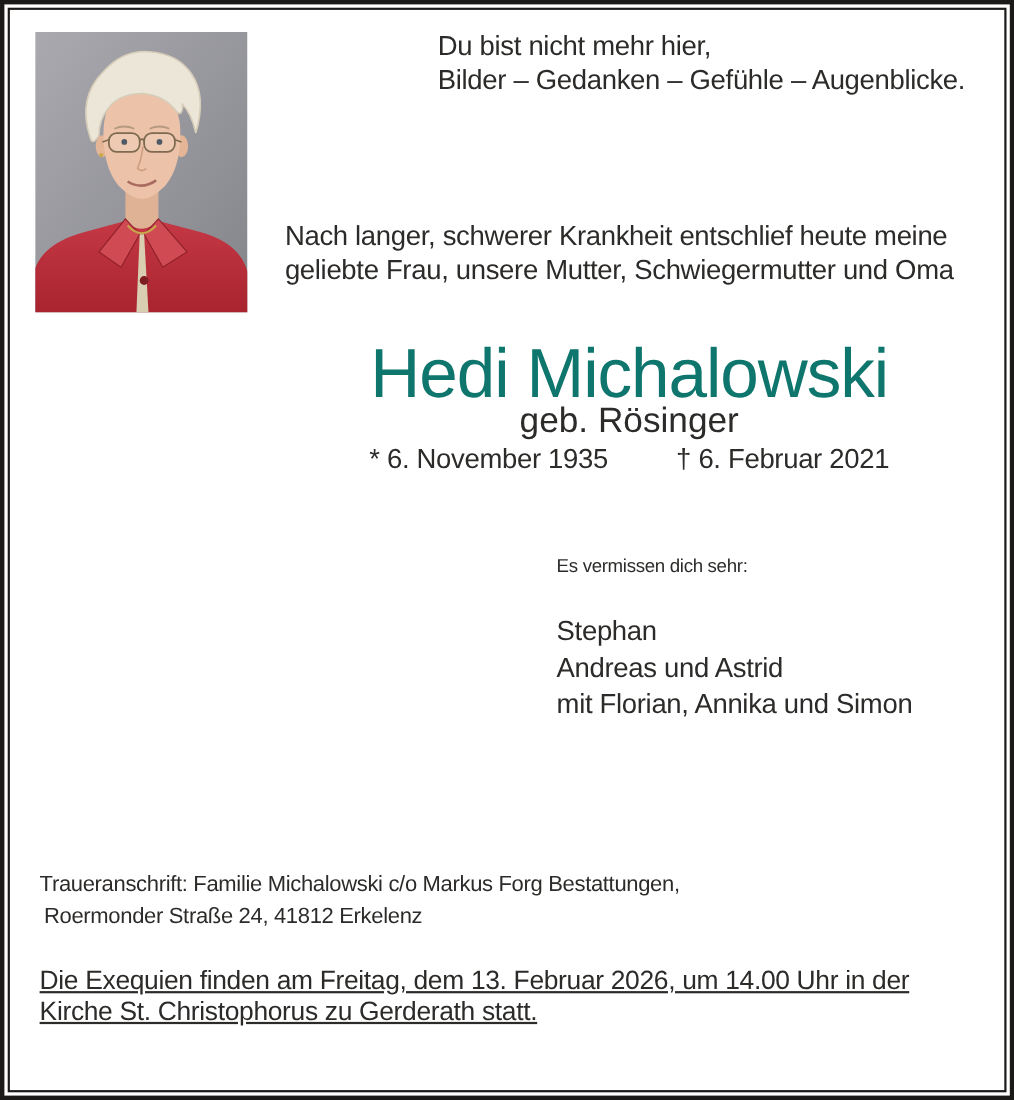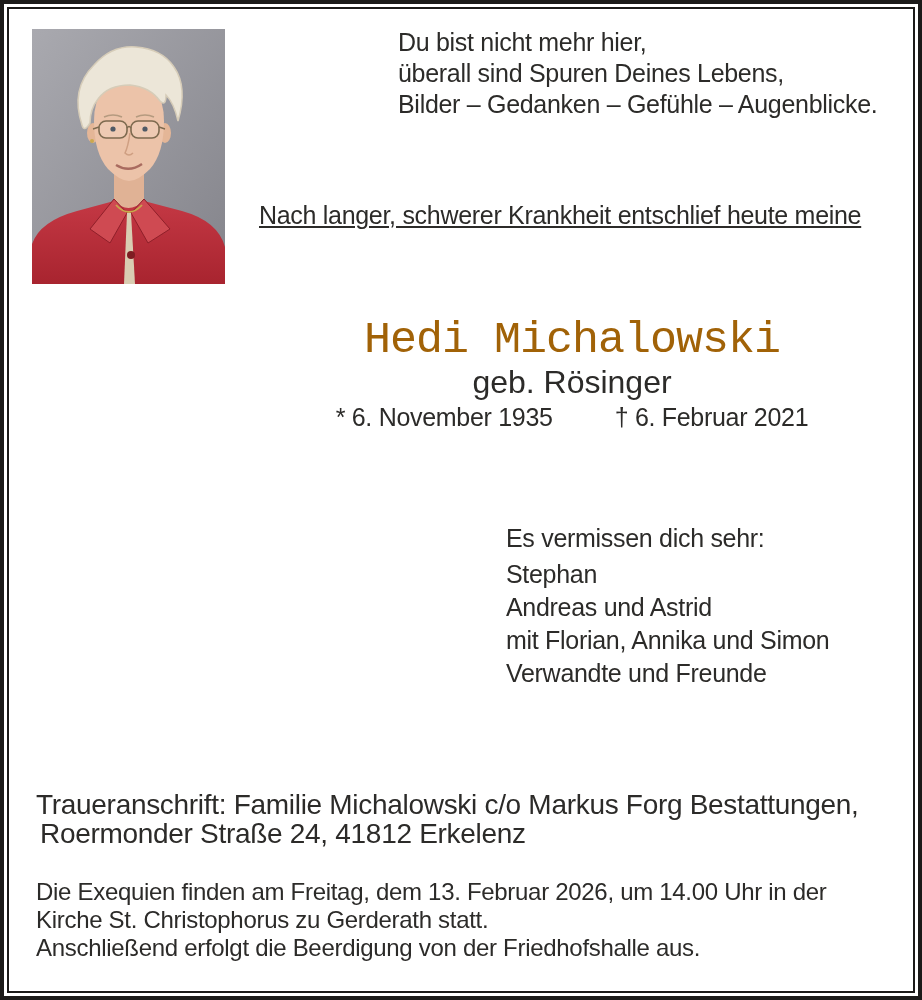--- a/index.html
+++ b/index.html
@@ -4,30 +4,30 @@
 <style>
   html,body{margin:0;padding:0;}
   body{
     width:922px;height:1000px;position:relative;background:#ffffff;
     font-family:"Liberation Sans", sans-serif;color:#2c2b29;overflow:hidden;
   }
   .frame-outer{position:absolute;inset:0;border:4px solid #1b1a19;box-sizing:border-box;}
   .frame-inner{position:absolute;inset:7px;border:2px solid #1b1a19;box-sizing:border-box;}
   .abs{position:absolute;}
   .poem{left:398px;top:27px;font-size:25px;line-height:31px;letter-spacing:-0.3px;}
-  .intro{left:259px;top:200px;font-size:25px;line-height:31px;letter-spacing:-0.3px;text-decoration:underline;}
+  .intro{left:259px;top:200px;font-size:25px;line-height:31px;letter-spacing:-0.3px;}
   .name-col{left:258px;top:0;width:628px;text-align:center;}
-  .deceased-name{top:309px;font-size:45px;line-height:63px;letter-spacing:-1px;color:#a16207;font-family:Liberation Mono, monospace;}
+  .deceased-name{top:309px;font-size:63px;line-height:63px;letter-spacing:-1px;color:#0f766e;}
   .maiden{top:370px;font-size:32px;line-height:24px;}
   .dates{top:405px;display:flex;justify-content:center;gap:62px;font-size:25px;line-height:25px;letter-spacing:-0.3px;}
-  .mourn-heading{left:506px;top:502px;font-size:25px;line-height:25px;letter-spacing:-0.3px;margin-top:24px;}
+  .mourn-heading{left:506px;top:502px;font-size:17px;line-height:25px;letter-spacing:-0.3px;}
   .mourners{left:506px;top:558px;font-size:25px;line-height:33px;letter-spacing:-0.3px;}
-  .address{left:36px;top:790px;font-size:28px;line-height:29px;letter-spacing:-0.3px;}
+  .address{left:36px;top:790px;font-size:20px;line-height:29px;letter-spacing:-0.3px;}
   .address .line2{padding-left:4px;}
-  .service{left:36px;top:878px;font-size:24px;line-height:28px;letter-spacing:-0.3px;}
+  .service{left:36px;top:878px;font-size:24px;line-height:28px;letter-spacing:-0.3px;text-decoration:underline;}
   .photo{left:32px;top:29px;width:193px;height:255px;display:block;}
 </style>
 </head>
 <body>
 
 <div class="frame-outer"></div>
 <div class="frame-inner"></div>
 
 <svg class="abs photo" viewBox="0 0 193 255" role="img">
   <defs>
@@ -75,45 +75,43 @@
   <circle cx="113" cy="100" r="2.6" fill="#4f5a66"></circle>
 
   <path d="M98 104 Q96 118 93 124 Q97 128 101 124" fill="none" stroke="#cf9f82" stroke-width="1.5"></path>
 
   <path d="M84 136 Q97 144 110 135" fill="none" stroke="#a96b5f" stroke-width="2.4"></path>
   <path d="M80 128 Q84 133 88 134 M114 127 Q110 132 106 134" fill="none" stroke="#d8a popup" stroke-width="0"></path>
 </svg>
 
 <div class="abs poem">
   <div>Du bist nicht mehr hier,</div>
-  <div>überall sind Spuren Deines Lebens,</div>
   <div>Bilder – Gedanken – Gefühle – Augenblicke.</div>
 </div>
 
 <div class="abs intro">
   <div>Nach langer, schwerer Krankheit entschlief heute meine</div>
+  <div>geliebte Frau, unsere Mutter, Schwiegermutter und Oma</div>
 </div>
 
 <div class="abs name-col deceased-name">Hedi Michalowski</div>
 <div class="abs name-col maiden">geb. Rösinger</div>
 <div class="abs name-col dates">
   <span>* 6. November 1935</span>
   <span>† 6. Februar 2021</span>
 </div>
 
 <div class="abs mourn-heading">Es vermissen dich sehr:</div>
 <div class="abs mourners">
   <div>Stephan</div>
   <div>Andreas und Astrid</div>
   <div>mit Florian, Annika und Simon</div>
-  <div>Verwandte und Freunde</div>
 </div>
 
 <div class="abs address">
   <div>Traueranschrift: Familie Michalowski c/o Markus Forg Bestattungen,</div>
   <div class="line2">Roermonder Straße 24, 41812 Erkelenz</div>
 </div>
 
 <div class="abs service">
   <div>Die Exequien finden am Freitag, dem 13. Februar 2026, um 14.00 Uhr in der</div>
   <div>Kirche St. Christophorus zu Gerderath statt.</div>
-  <div>Anschließend erfolgt die Beerdigung von der Friedhofshalle aus.</div>
 </div>
 
 </body></html>

